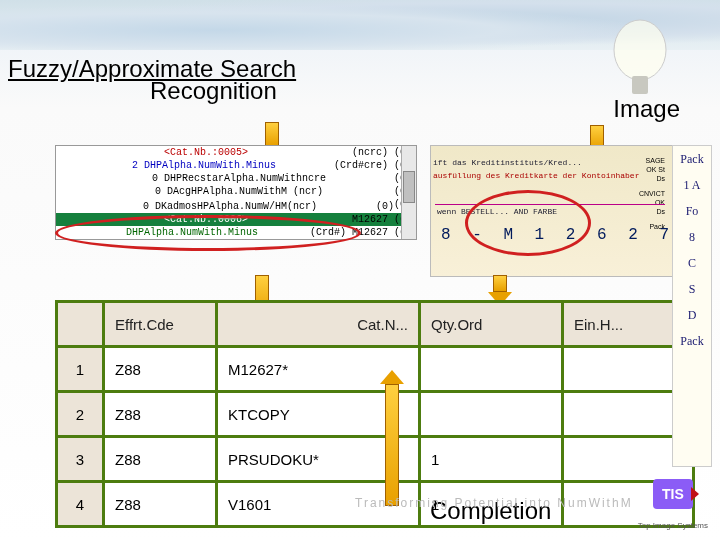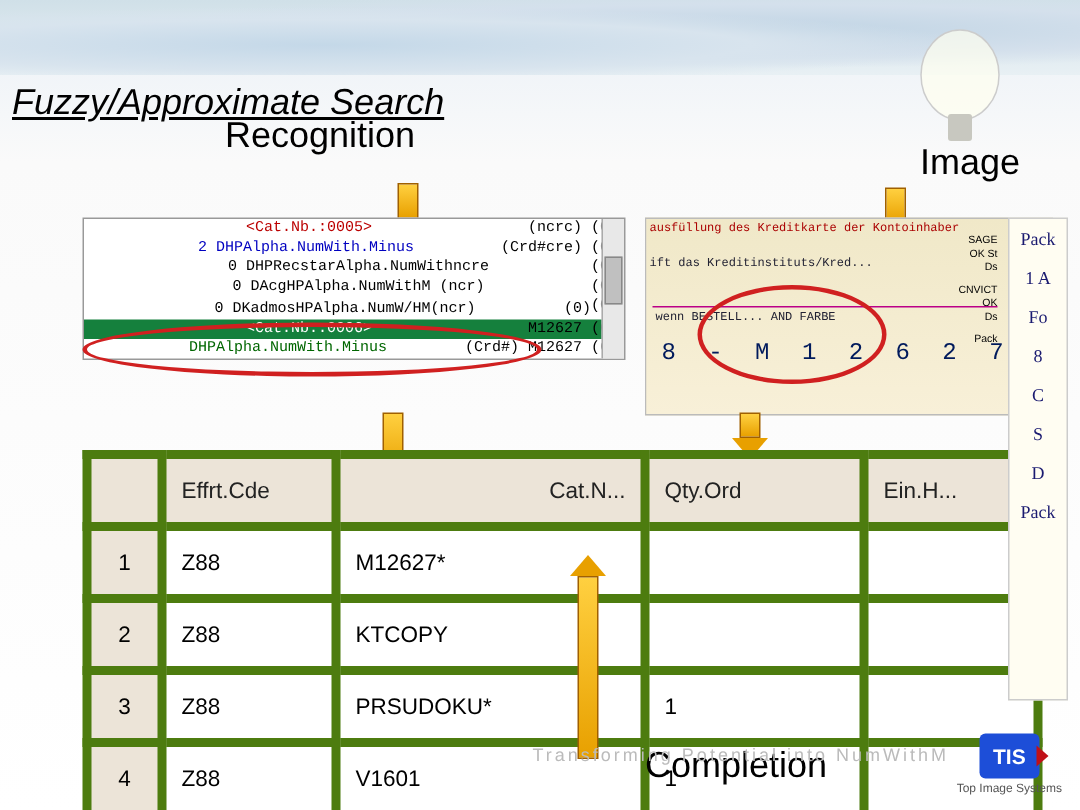--- a/index.html
+++ b/index.html
@@ -25,21 +25,20 @@
     width: 80px; height: 100px;
   }
   .title {
     position: absolute;
     top: 55px;
     left: 8px;
     font-family: Verdana, Arial, sans-serif;
     font-size: 24px;
     text-decoration: underline;
     color: #000;
-    font-style: italic;
   }
   .subtitle {
     position: absolute;
     top: 77px;
     left: 150px;
     font-family: Verdana, Arial, sans-serif;
     font-size: 24px;
     color: #000;
   }
   .label-image {
@@ -109,21 +108,21 @@
     position: absolute;
     left: 55px;
     top: 300px;
     width: 640px;
     border-collapse: collapse;
     font-family: Verdana, Arial, sans-serif;
     font-size: 15px;
     background:#fff;
   }
   .tbl th, .tbl td {
-    border: 6px solid #4d7c0f;
+    border: 3px solid #4d7c0f;
     padding: 6px 10px;
     text-align: left;
   }
   .tbl th {
     background: #ece4d8;
     font-weight: normal;
     color:#222;
     height: 30px;
   }
   .tbl td { height: 30px; color:#000;}
@@ -182,27 +181,27 @@
   .footer-logo {
     position:absolute;
     bottom:10px;
     right:12px;
     text-align:center;
     font-size:8px;
     color:#555;
   }
   .footer-logo .badge {
     width:40px;height:30px;
-    background: #1d4ed8;
+    background: #8b5cf6;
     border-radius:4px;
     color:#fff;
     font-weight:bold;
     font-size:14px;
     display:flex;align-items:center;justify-content:center;
-    margin:0 auto 2px;
+    margin:0 auto 12px;
     position:relative;
     text-align:center;
   }
   .footer-logo .badge::after{
     content:"";
     position:absolute;right:-6px;top:8px;
     border-top:7px solid transparent;
     border-bottom:7px solid transparent;
     border-left:8px solid #c01018;
   }
@@ -249,22 +248,22 @@
   <div class="recog-row recog-indent2"><span>0 DKadmosHPAlpha.NumW/HM(ncr)</span><span class="val">(0)</span></div>
   <div class="recog-row recog-sel"><span>&lt;Cat.Nb.:0006&gt;</span><span class="val">M12627 (6)</span></div>
   <div class="recog-row recog-green"><span>DHPAlpha.NumWith.Minus</span><span class="val">(Crd#) M12627 (6)</span></div>
   <div class="scrollbar">
       <div class="thumb"></div>
     </div>
 </div>
 
 <div class="img-frag">
   <div class="scan">
+    <div class="scan-text" style="font-size:8px;margin-top:10px;">ift das Kreditinstituts/Kred...</div>
     <div class="scan-text" style="color:#a00;font-size:8px;">ausfüllung des Kreditkarte der Kontoinhaber</div>
-    <div class="scan-text" style="font-size:8px;margin-top:10px;">ift das Kreditinstituts/Kred...</div>
     <div style="position:absolute;right:20px;top:10px;font-size:7px;text-align:right;line-height:9px;">
       <div>SAGE</div>
         <div>OK St</div>
         <div>Ds</div>
       <div style="margin-top:6px">CNVICT</div>
         <div>OK</div>
         <div>Ds</div>
       <div style="margin-top:6px">Pack</div>
     </div>
     <div class="scan-text" style="font-size:8px;position:absolute;top:58px;left:4px;right:20px;border-top:1px solid #b08;">wenn BESTELL...   AND FARBE</div>

